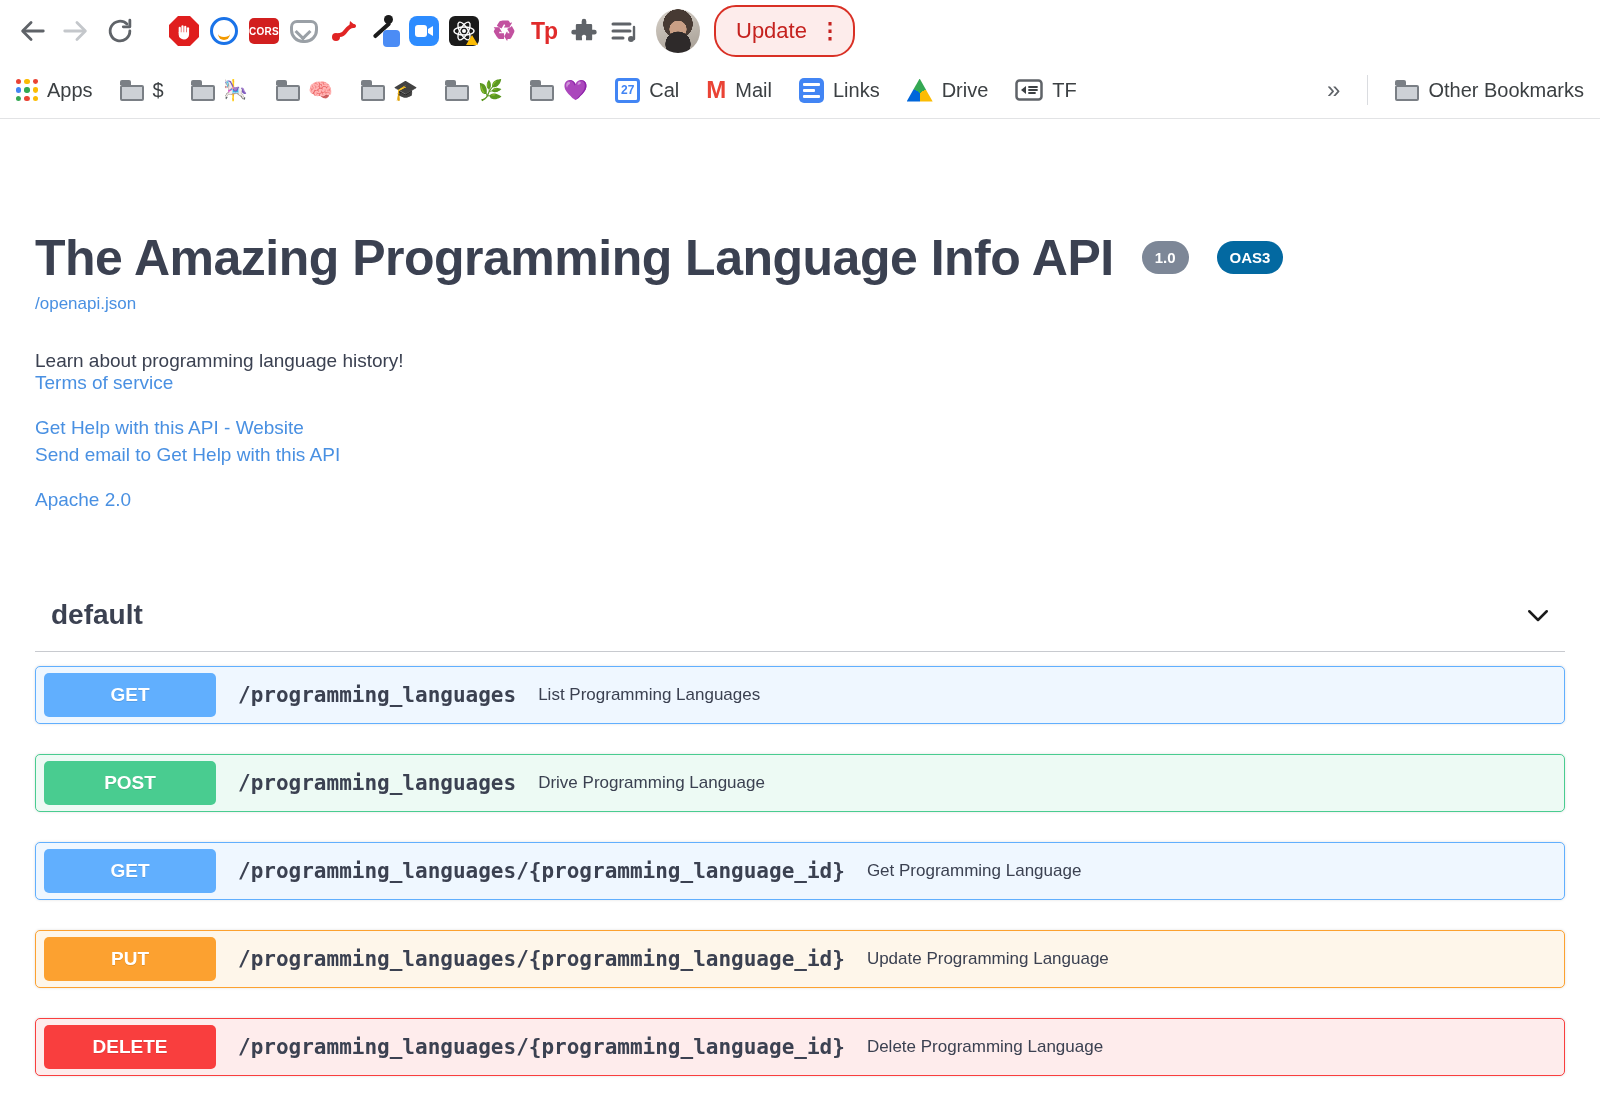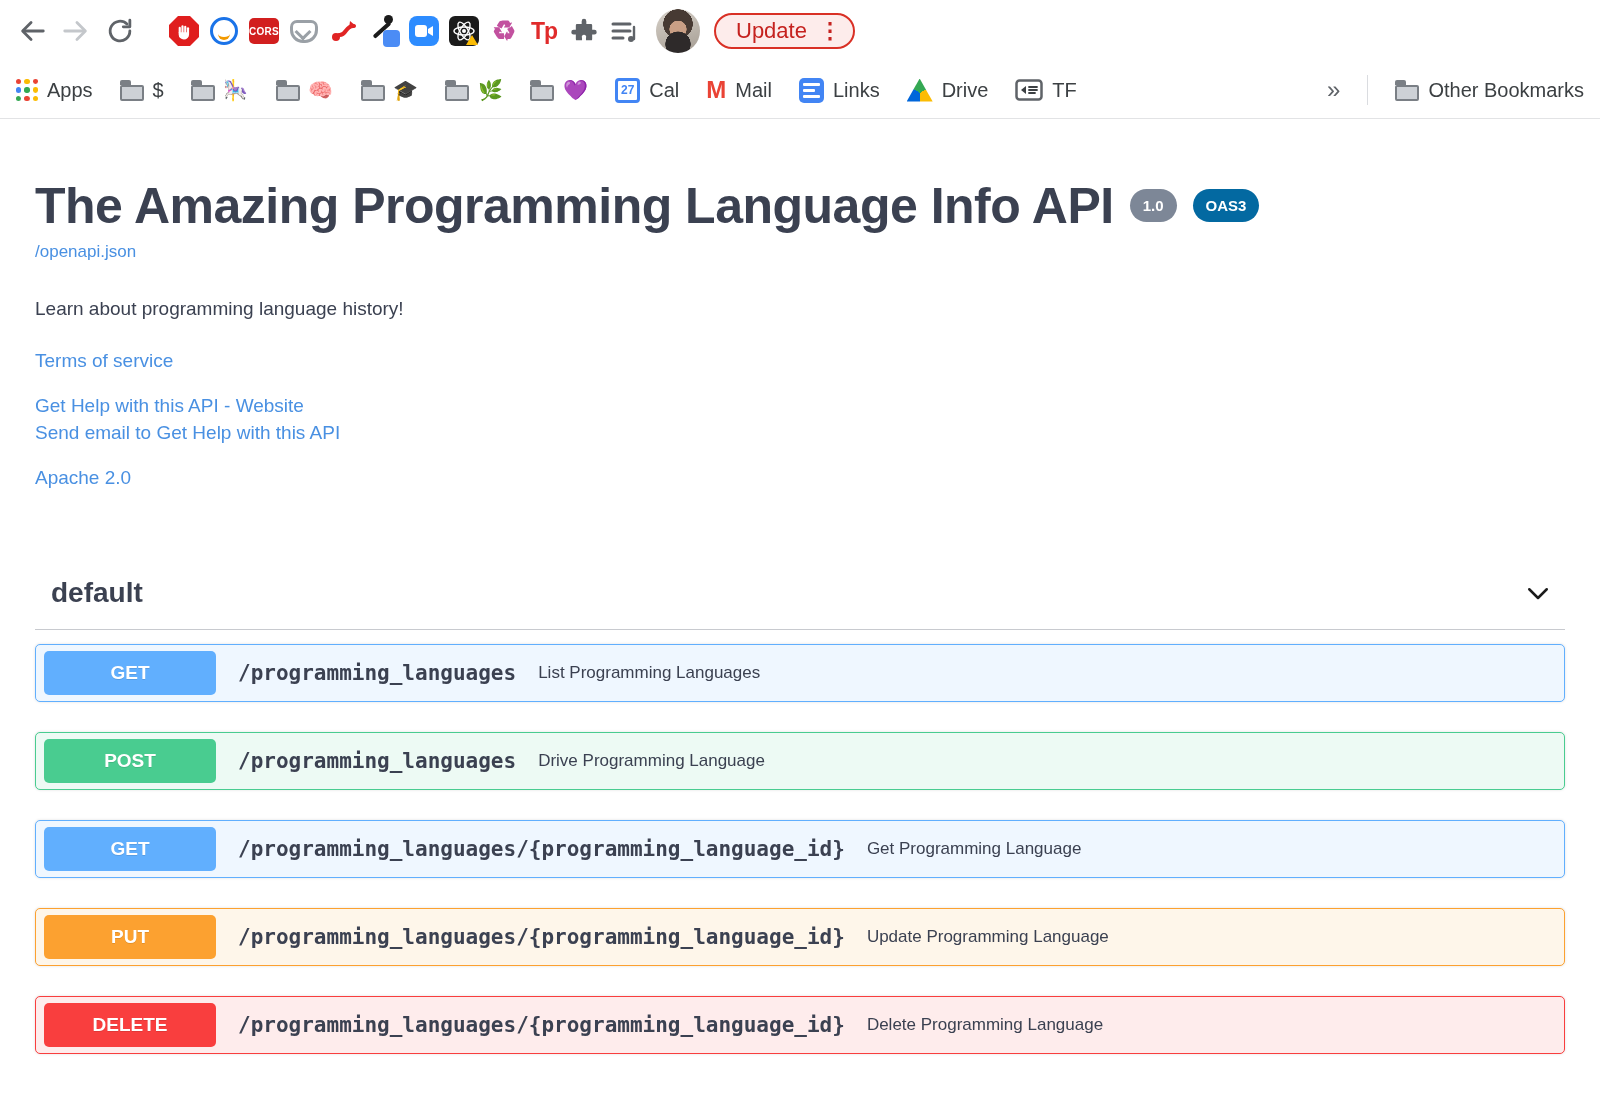--- a/index.html
+++ b/index.html
@@ -37,21 +37,21 @@
   .ext-react .warn { position:absolute; right:1px; bottom:1px; width:0; height:0;
     border-left:6px solid transparent; border-right:6px solid transparent; border-bottom:10px solid #fbbc04; }
   .ext-recycle { font-size:27px; color:#c2519f; font-weight:bold; line-height:1; }
   .ext-tp { font-size:23px; font-weight:bold; color:#e02b2b; letter-spacing:-1px; }
   .avatar { width:44px; height:44px; border-radius:50%; margin-left:16px; flex:none;
     background:
       radial-gradient(circle at 50% 80%, #2e2a2a 0 30%, transparent 31%),
       radial-gradient(circle at 50% 46%, #c99f85 0 26%, transparent 27%),
       radial-gradient(circle at 50% 34%, #473a33 0 40%, transparent 41%),
       linear-gradient(160deg, #d8d2ca, #a49c92); }
-  .update-btn { margin-left:14px; height:36px; border:2px solid #d93025; border-radius:22px;
+  .update-btn { margin-left:14px; height:52px; border:2px solid #d93025; border-radius:22px;
     background:#fdeceb; display:flex; align-items:center; padding:0 12px 0 20px; flex:none; }
   .update-btn .label { color:#c5221f; font-size:22px; }
   .update-btn .dots { color:#c5221f; font-size:22px; margin-left:12px; font-weight:bold; }
 
   
   .bookmarks { height:57px; display:flex; align-items:center; gap:27px; padding:0 16px;
     border-bottom:1px solid #e2e3e5; background:#fff; }
   .bm { display:flex; align-items:center; gap:9px; font-size:20px; color:#3c4043; flex:none; }
   .apps-grid { width:22px; height:22px; display:grid; grid-template-columns:repeat(3,1fr); gap:3px; }
   .apps-grid i { border-radius:50%; }
@@ -65,28 +65,28 @@
   .links-icon { width:25px; height:25px; background:#4285f4; border-radius:5px; display:flex;
     flex-direction:column; justify-content:center; gap:3px; padding:0 4px; }
   .links-icon i { height:3px; background:#fff; border-radius:1px; }
   .drive-icon { width:26px; height:23px; clip-path:polygon(50% 0,100% 100%,0 100%);
     background:conic-gradient(from 180deg at 50% 60%, #0066da 0 120deg, #34a853 120deg 240deg, #fbbc04 240deg 360deg); }
   .overflow-chevron { font-size:24px; color:#5f6368; margin-left:auto; }
   .bm-divider { width:1px; height:30px; background:#dadce0; flex:none; }
 
   
   .page { padding:0 35px; }
-  .title-row { display:flex; align-items:flex-start; gap:16px; margin-top:60px; }
+  .title-row { display:flex; align-items:flex-start; gap:28px; margin-top:112px; }
   h1.api-title { font-size:50px; font-weight:bold; color:#3b4151; letter-spacing:-0.5px; line-height:1.1; }
   .badge { color:#fff; font-size:15px; font-weight:bold; border-radius:40px; padding:8px 13px; margin-top:10px; flex:none; }
   .badge.version { background:#7d8797; }
   .badge.oas { background:#0369a1;text-align:right; }
   a.spec-link { display:inline-block; margin-top:8px; color:#4990e2; font-size:17px; text-decoration:none; }
   .description { margin-top:36px; font-size:19px; color:#3b4151; }
-  .info-links { margin-top:30px; }
+  .info-links { }
   .info-links a { display:block; color:#4990e2; font-size:19px; text-decoration:none; }
   .link-terms { margin-bottom:23px; }
   .link-email { margin-top:5px; }
   .link-license { margin-top:23px; }
 
   .section { margin-top:88px; }
   .section-header { display:flex; align-items:center; justify-content:space-between;
     padding:0 12px 20px 16px; border-bottom:1px solid rgba(59,65,81,.28); cursor:pointer; }
   .section-title { font-size:28px; font-weight:bold; color:#3b4151; }
 

